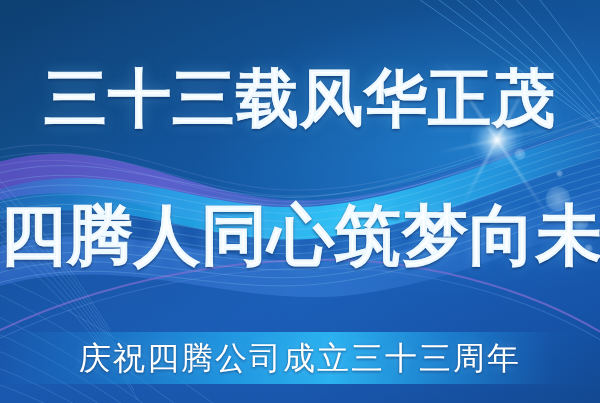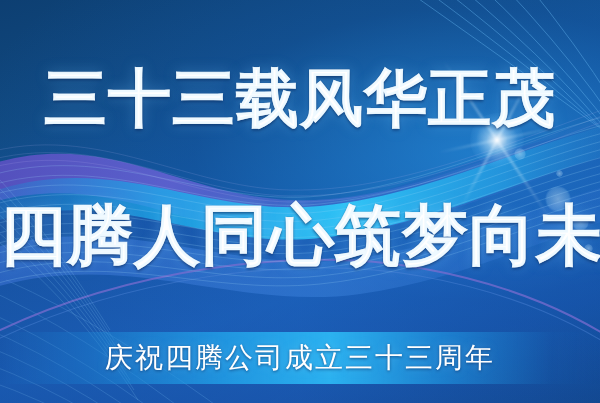--- a/index.html
+++ b/index.html
@@ -96,21 +96,21 @@
     letter-spacing:1px;
   }
 
   #subtitle{
     position:absolute;
     left:0;right:0;
     top:336px;
     text-align:center;
     color:#ffffff;
     font-family:Liberation Serif, serif;
-    font-size:28px;
+    font-size:32px;
     line-height:44px;
     letter-spacing:2px;
     font-weight:normal;
     white-space:nowrap;
     text-shadow:0 1px 3px rgba(5,40,95,0.65), 0 0 10px rgba(150,215,255,0.35);
   }
 </style>
 </head>
 <body>
 

